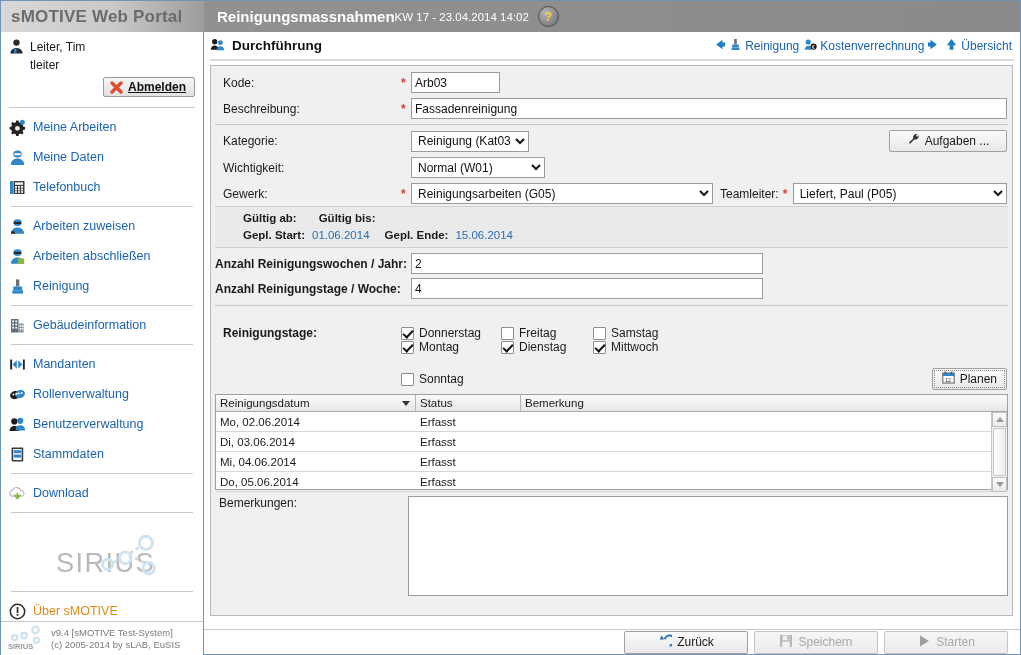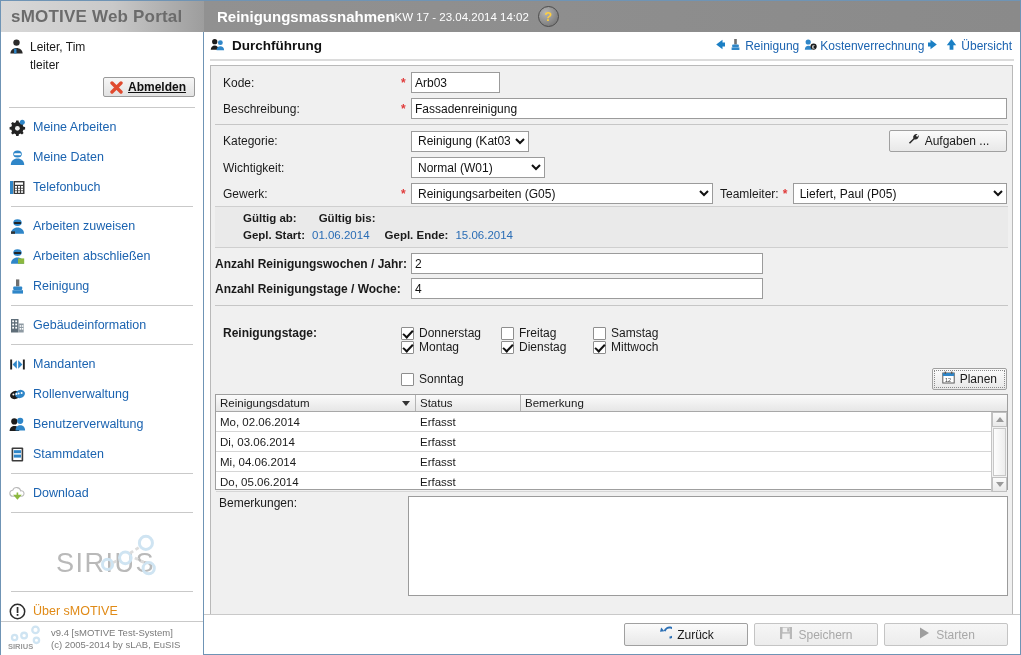--- a/index.html
+++ b/index.html
@@ -226,21 +226,21 @@
 
   .remarks-row{display:flex;margin:6px 4px 0 4px;}
   .remarks-label{width:193px;flex:0 0 193px;padding-left:4px;box-sizing:border-box;}
   textarea.ta{
     flex:1;height:100px;resize:none;outline:none;
     font-family:"Liberation Sans", sans-serif;font-size:12px;
     border:1px solid #9b9b9b;background:#ffffff;padding:3px;box-sizing:border-box;
   }
 
   .footer-bar{
-    position:absolute;left:0;right:0;bottom:0;height:40px;
+    position:absolute;left:0;right:0;bottom:0;height:25px;
     border-top:1px solid #c9c9c9;box-sizing:border-box;
     display:flex;align-items:center;justify-content:flex-end;
     gap:6px;padding-right:12px;background:#ffffff;
   }
   .footer-bar .btn{min-width:124px;height:23px;}
 </style>
 </head>
 <body>
 
 <div id="app">

